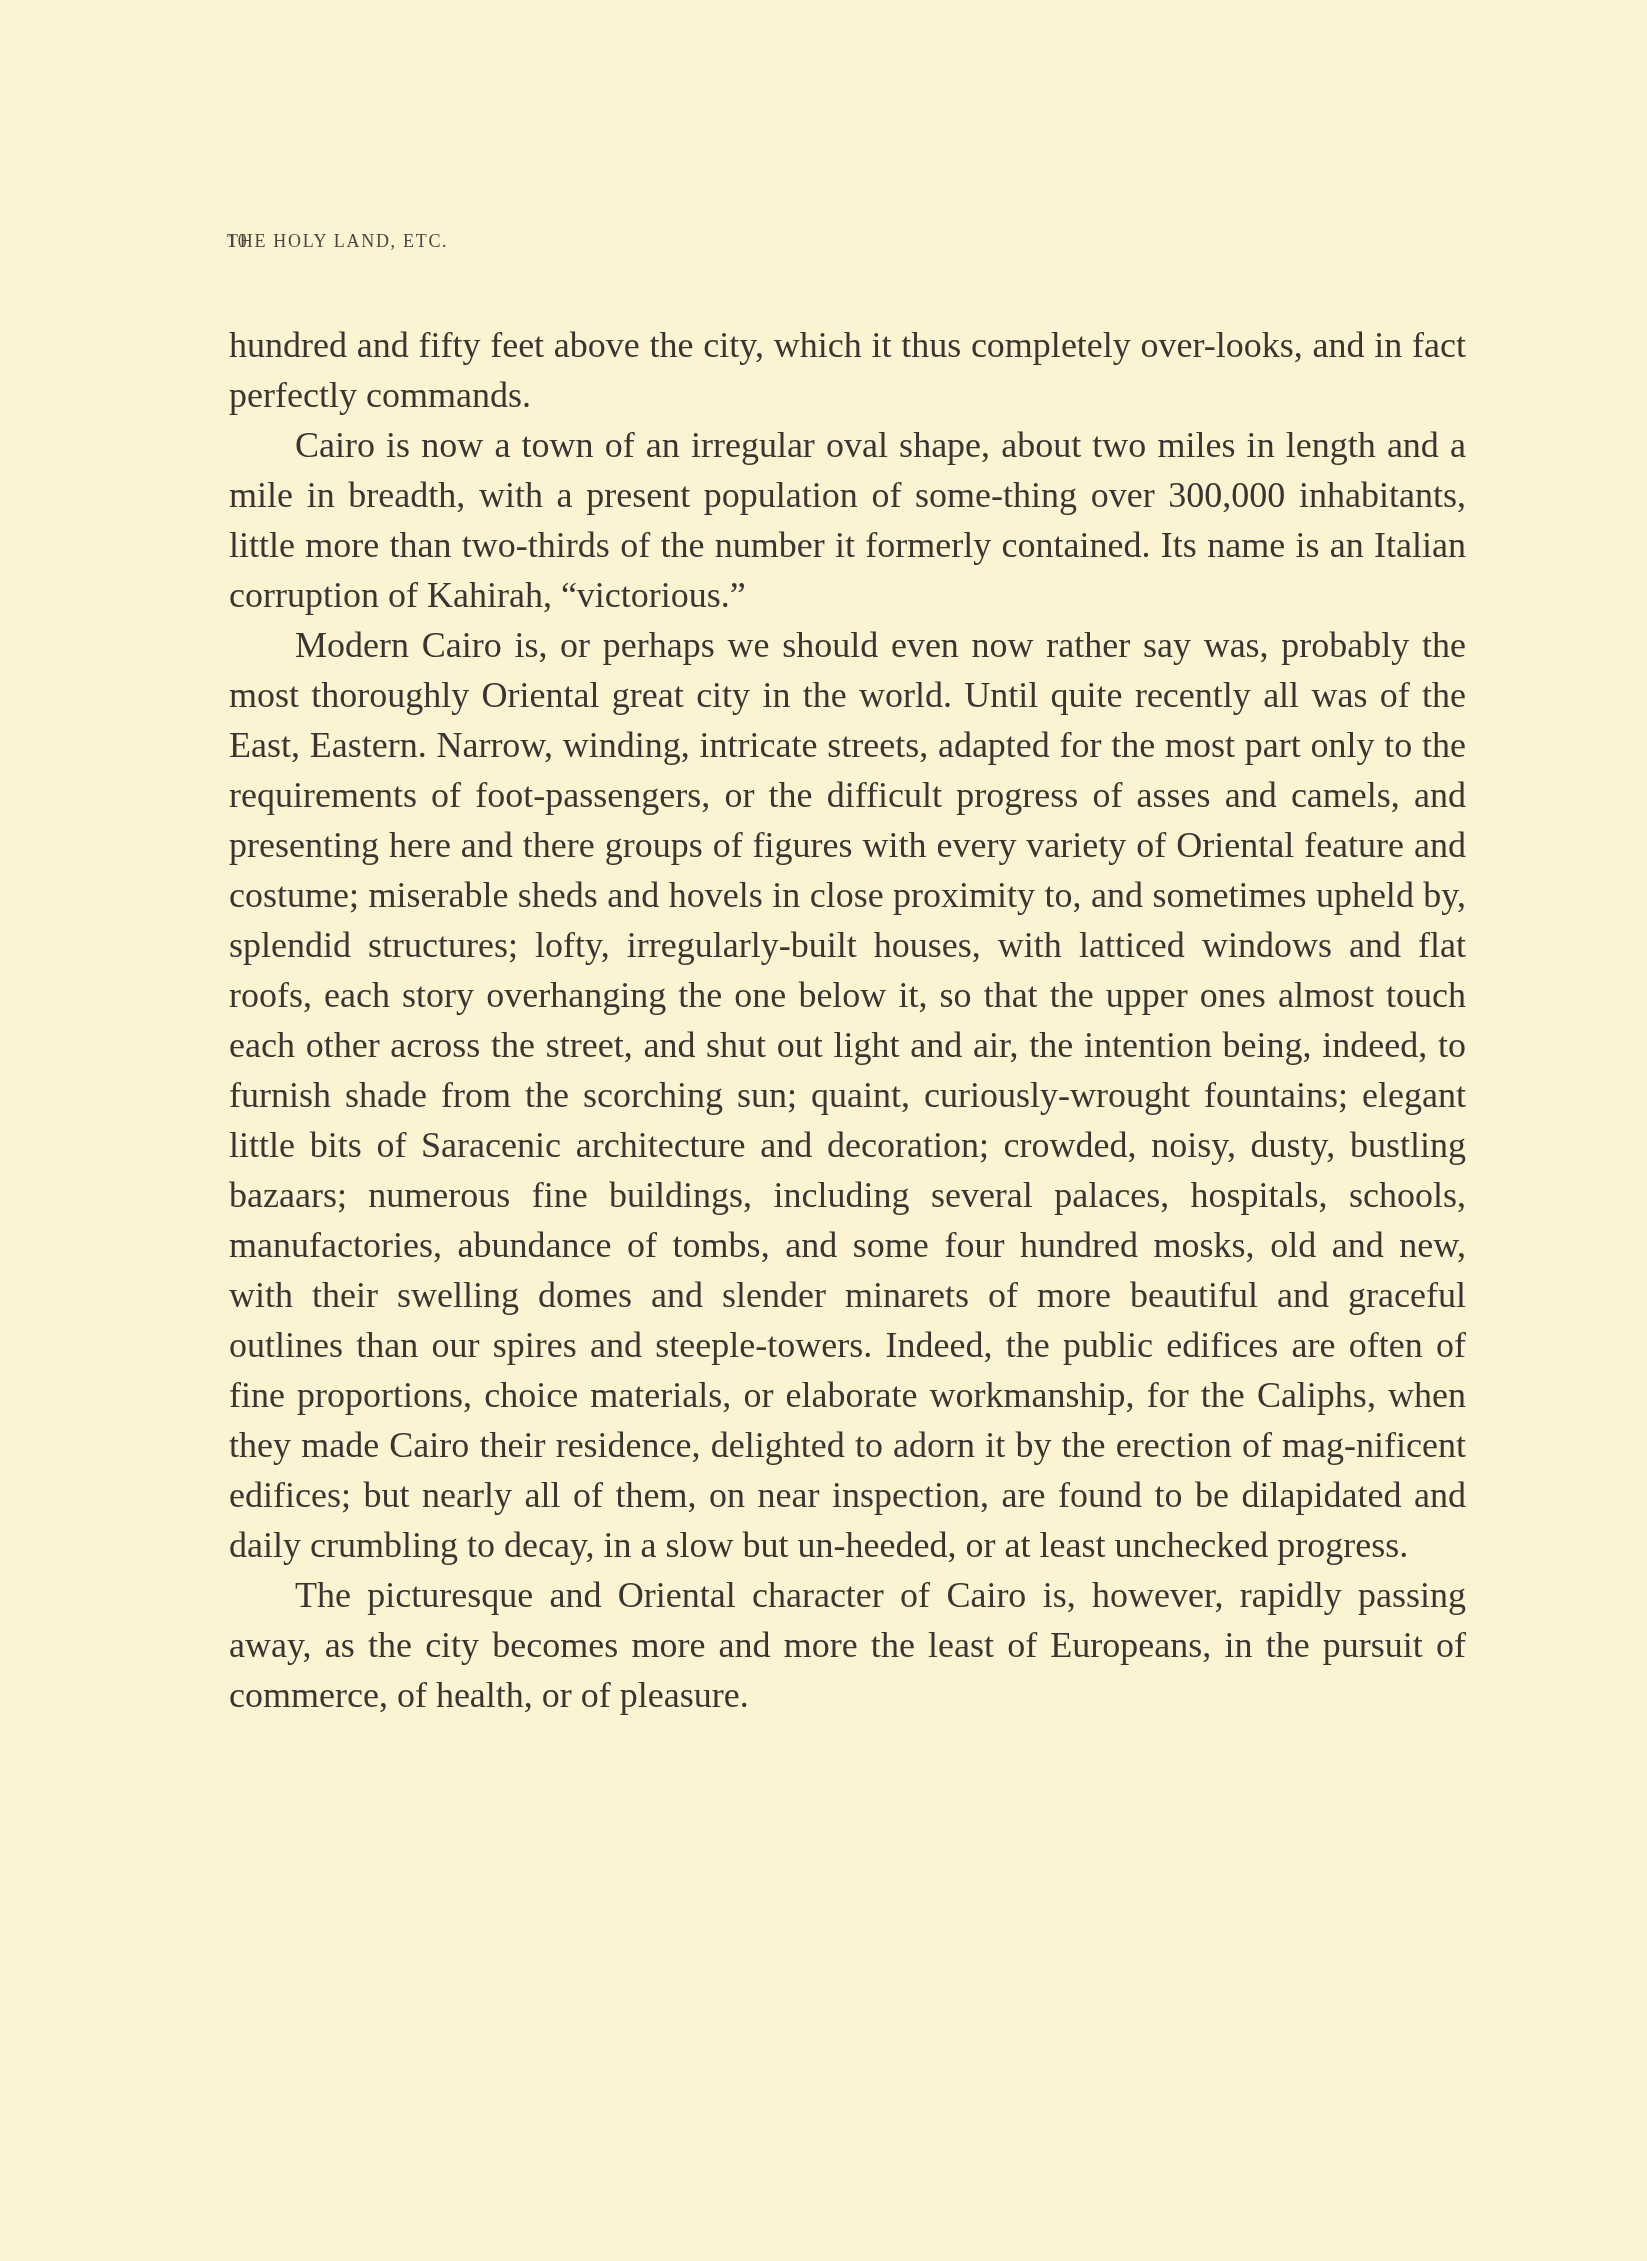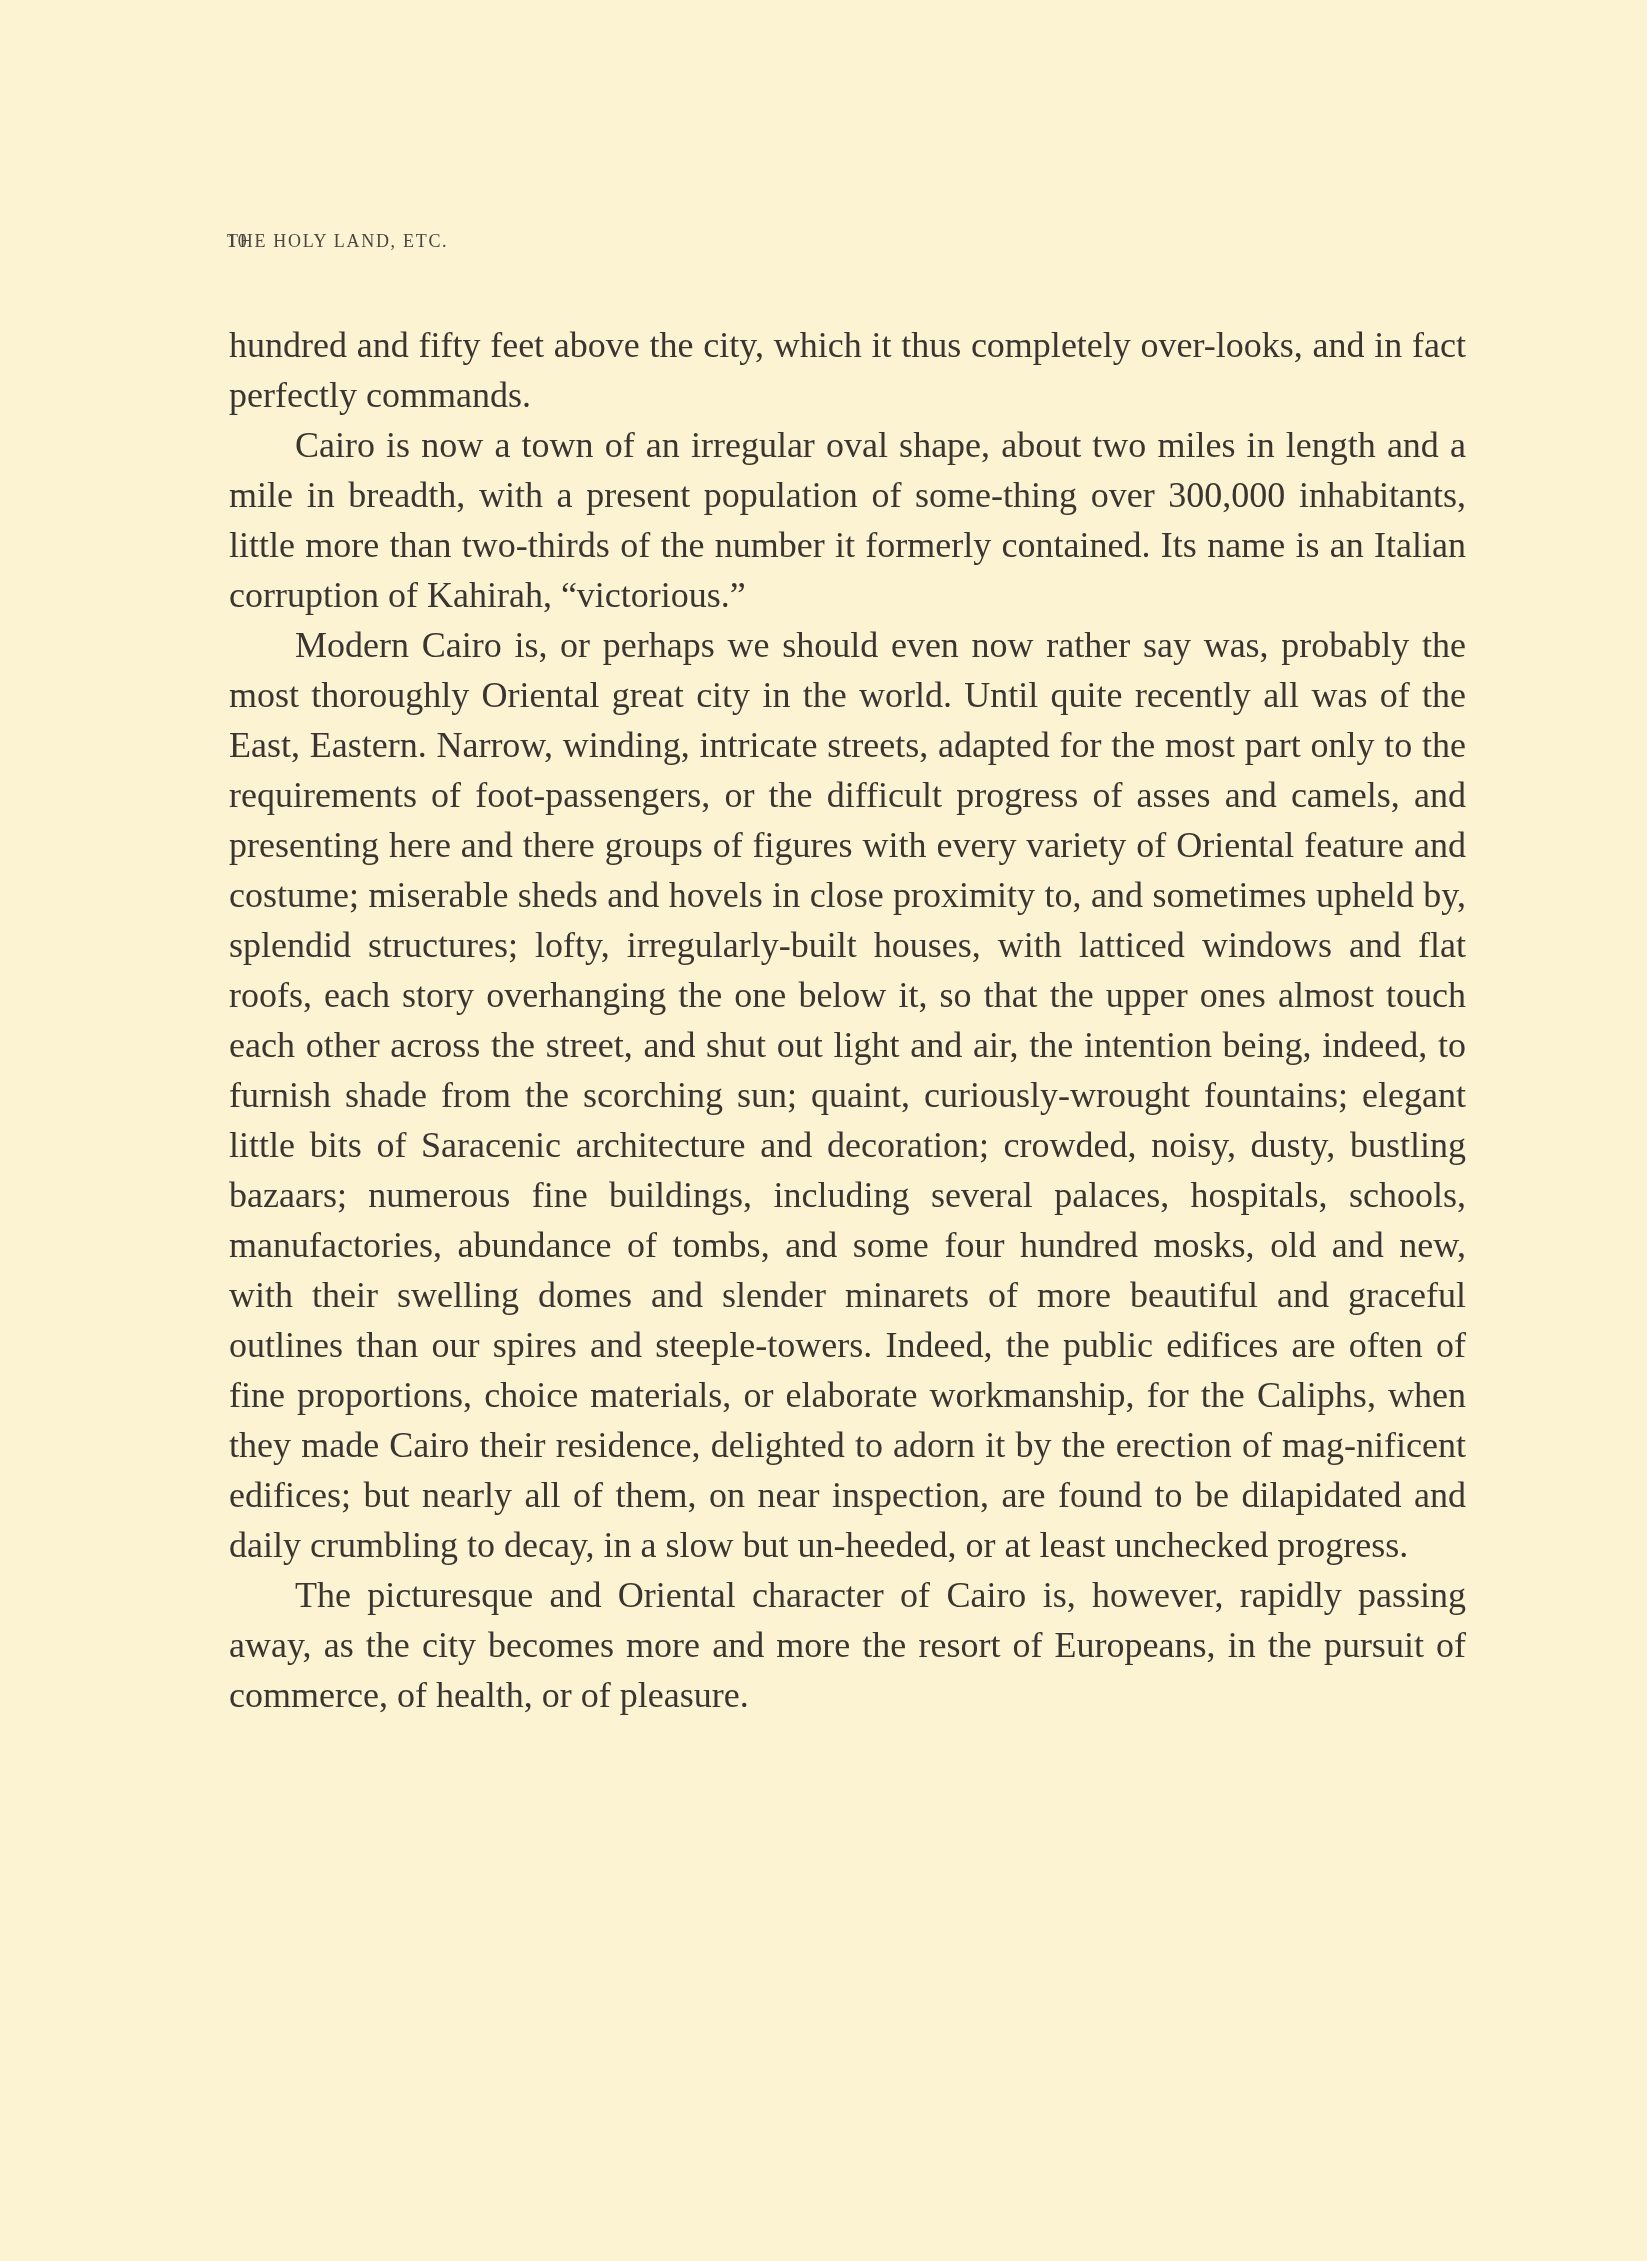--- a/index.html
+++ b/index.html
@@ -31,16 +31,16 @@
 <div class="page">
   <div class="running-head">
     <span class="page-number">10</span>
     <span class="running-title">THE HOLY LAND, ETC.</span>
   </div>
 
   <div class="body-text">
     <p class="para no-indent">hundred and fifty feet above the city, which it thus completely over-looks, and in fact perfectly commands.</p>
     <p class="para">Cairo is now a town of an irregular oval shape, about two miles in length and a mile in breadth, with a present population of some-thing over 300,000 inhabitants, little more than two-thirds of the number it formerly contained. Its name is an Italian corruption of Kahirah, “victorious.”</p>
     <p class="para">Modern Cairo is, or perhaps we should even now rather say was, probably the most thoroughly Oriental great city in the world. Until quite recently all was of the East, Eastern. Narrow, winding, intricate streets, adapted for the most part only to the requirements of foot-passengers, or the difficult progress of asses and camels, and presenting here and there groups of figures with every variety of Oriental feature and costume; miserable sheds and hovels in close proximity to, and sometimes upheld by, splendid structures; lofty, irregularly-built houses, with latticed windows and flat roofs, each story overhanging the one below it, so that the upper ones almost touch each other across the street, and shut out light and air, the intention being, indeed, to furnish shade from the scorching sun; quaint, curiously-wrought fountains; elegant little bits of Saracenic architecture and decoration; crowded, noisy, dusty, bustling bazaars; numerous fine buildings, including several palaces, hospitals, schools, manufactories, abundance of tombs, and some four hundred mosks, old and new, with their swelling domes and slender minarets of more beautiful and graceful outlines than our spires and steeple-towers. Indeed, the public edifices are often of fine proportions, choice materials, or elaborate workmanship, for the Caliphs, when they made Cairo their residence, delighted to adorn it by the erection of mag-nificent edifices; but nearly all of them, on near inspection, are found to be dilapidated and daily crumbling to decay, in a slow but un-heeded, or at least unchecked progress.</p>
-    <p class="para">The picturesque and Oriental character of Cairo is, however, rapidly passing away, as the city becomes more and more the resort of Europeans, in the pursuit of commerce, of health, or of pleasure.</p>
+    <p class="para">The picturesque and Oriental character of Cairo is, however, rapidly passing away, as the city becomes more and more the least of Europeans, in the pursuit of commerce, of health, or of pleasure.</p>
   </div>
 </div>
 
 
 </body></html>

